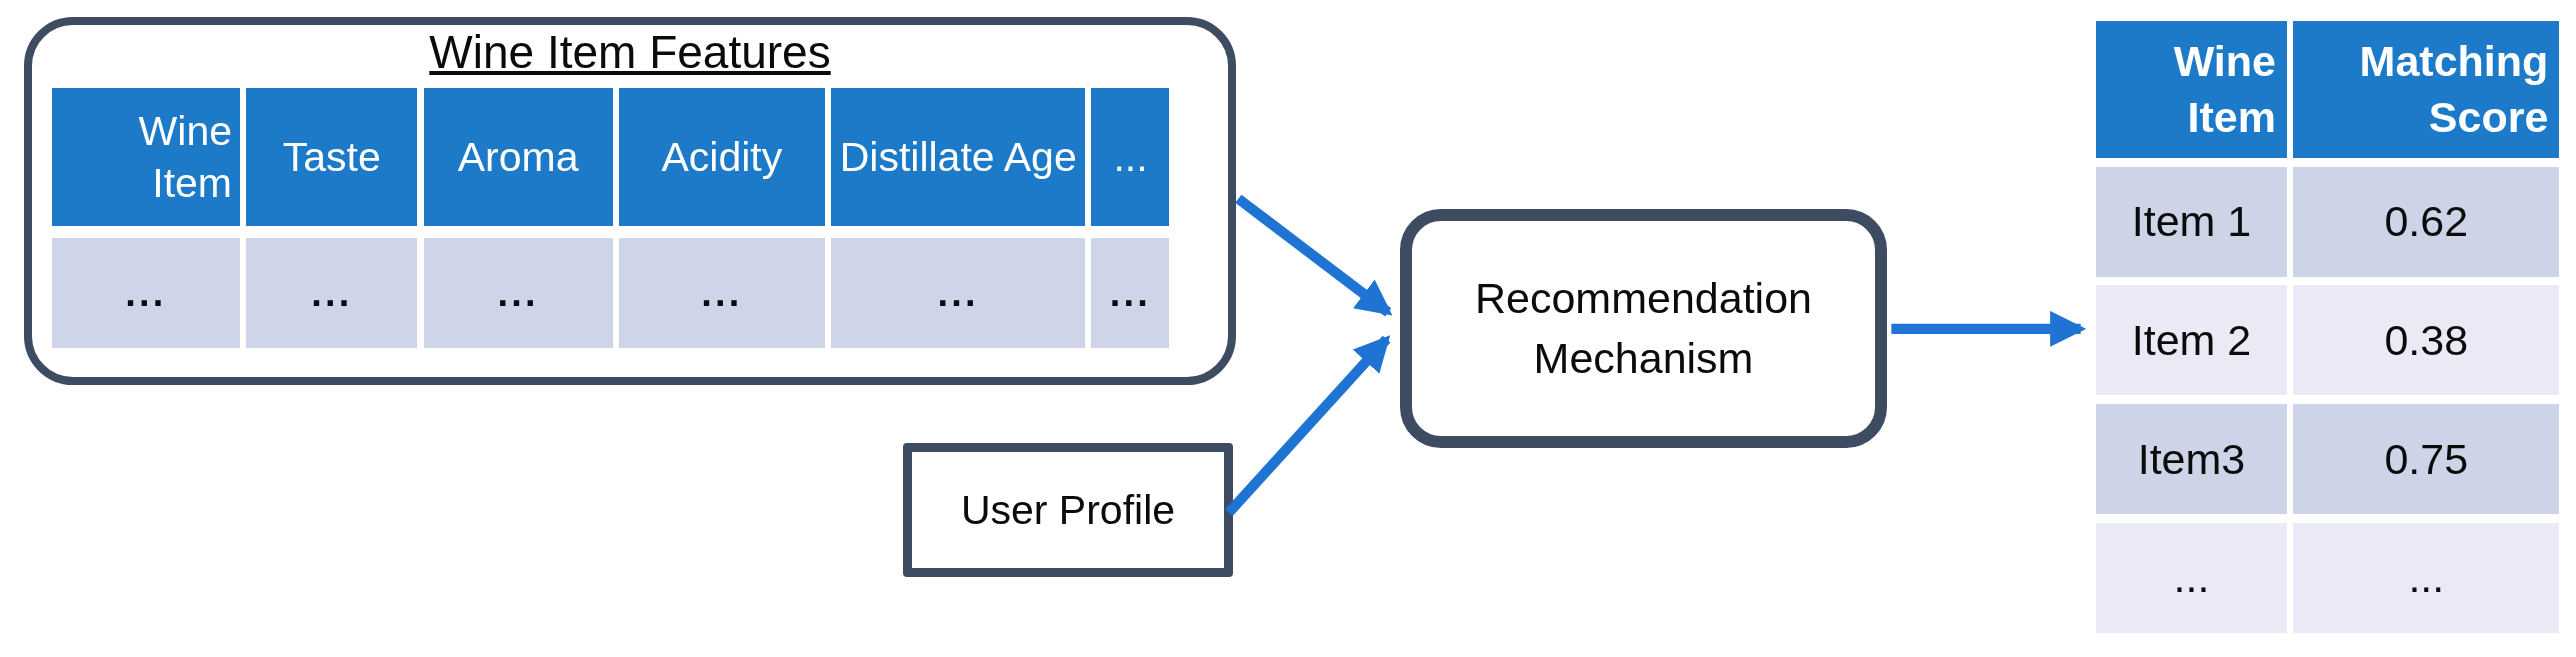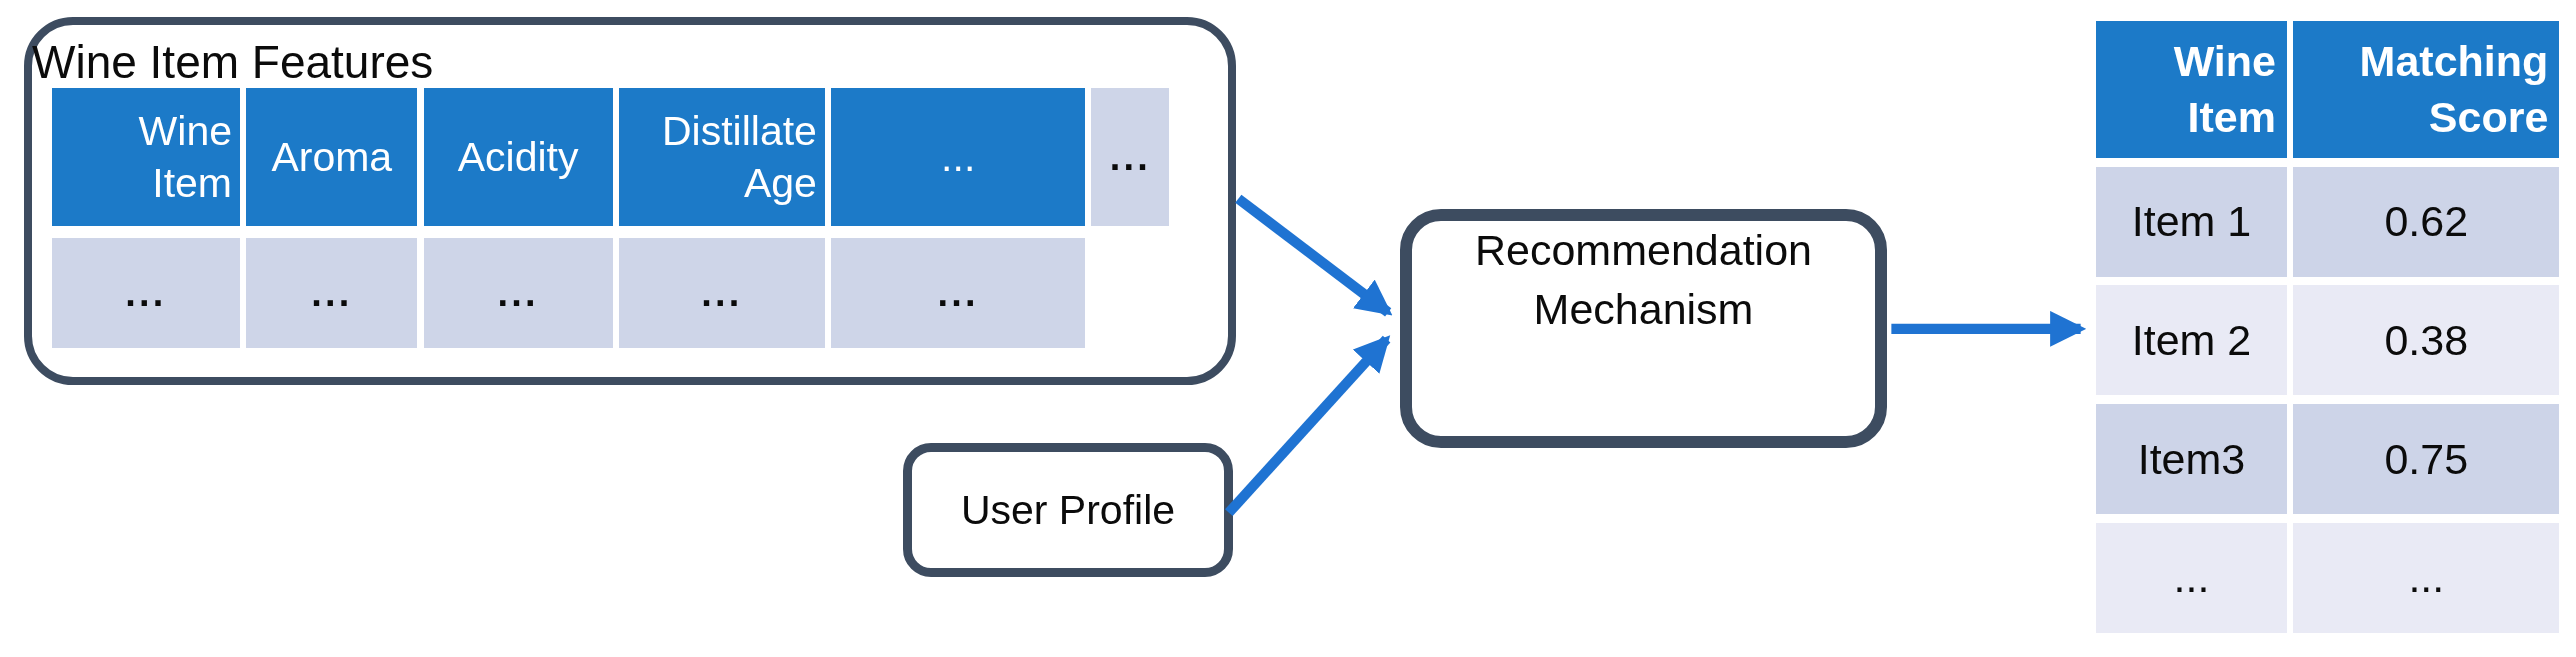--- a/index.html
+++ b/index.html
@@ -32,47 +32,48 @@
     background: #ffffff;
     border: 8.7px solid var(--border-slate);
   }
   .wine-box {
     left: 24px; top: 17.4px;
     width: 1212px; height: 368px;
     border-radius: 49px;
   }
   .wine-title {
     position: absolute;
-    left: 0; top: 10px;
+    left: 0; top: 0;
     width: 100%;
-    text-align: left;
+    text-align: center;
     font-size: 46px;
     color: var(--body-text);
     white-space: nowrap;
+    text-decoration: underline;
   }
   .rm-box {
     left: 1400px; top: 209px;
     width: 487px; height: 239px;
     border-width: 12.6px;
     border-radius: 41px;
     display: flex;
-    align-items: flex-start;
+    align-items: center;
     justify-content: center;
   }
   .rm-label {
     font-size: 43px;
     line-height: 1.38;
     text-align: center;
     padding: 0 32px;
   }
   .up-box {
     left: 903px; top: 443px;
     width: 330px; height: 134px;
     border-width: 9.5px;
-    border-radius: 28px;
+    border-radius: 4px;
     display: flex;
     align-items: center;
     justify-content: center;
   }
   .up-label { font-size: 41px; text-align: center; white-space: nowrap; }
 
   
   .features-table {
     position: absolute;
     left: 20px; top: 63px;
@@ -142,20 +143,21 @@
 </head>
 <body>
 
 <div class="canvas">
 
   <div class="rbox wine-box">
     <div class="wine-title">Wine Item Features</div>
 
     <div class="features-table">
       <div class="cell head">Wine Item</div>
+      <div class="cell head">Taste</div>
       <div class="cell head">Aroma</div>
       <div class="cell head">Acidity</div>
       <div class="cell head">Distillate Age</div>
       <div class="cell head">...</div>
 
       <div class="cell body">...</div>
       <div class="cell body">...</div>
       <div class="cell body">...</div>
       <div class="cell body">...</div>
       <div class="cell body">...</div>

